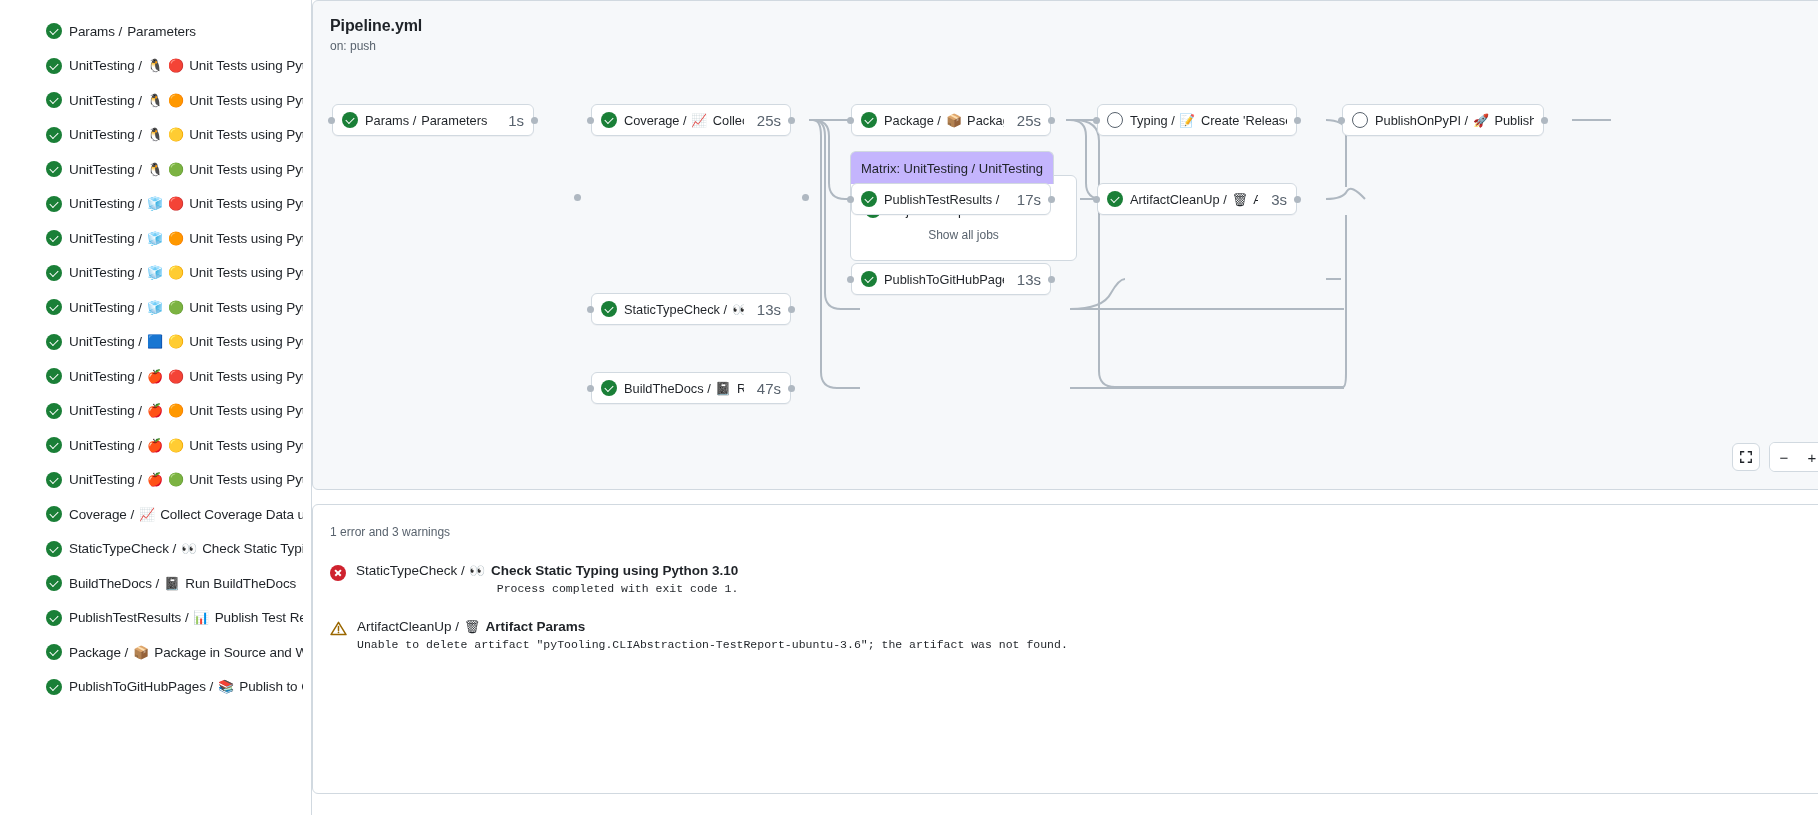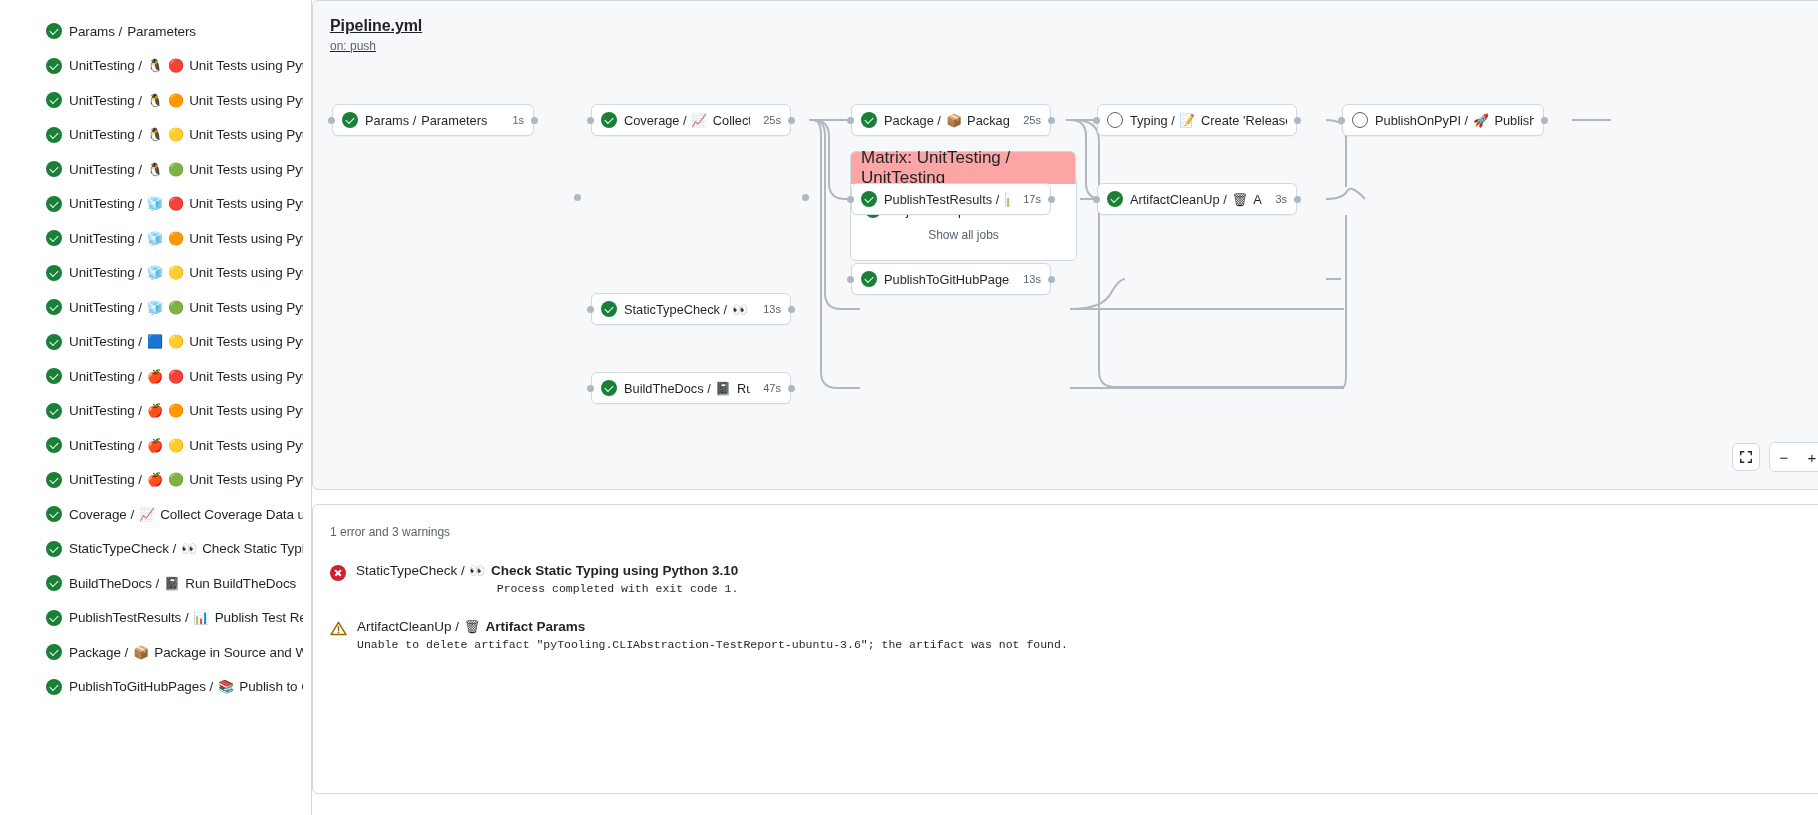--- a/index.html
+++ b/index.html
@@ -87,21 +87,20 @@
     margin: 0 0 0 0;
     height: 490px;
     position: relative;
     background: #f6f8fa;
     overflow: hidden;
   }
   .graph-header {
     position: absolute;
     top: 16px; left: 17px;
     z-index: 5;
-    text-decoration: underline;
   }
   .graph-title {
     font-size: 16px;
     font-weight: 600;
     color: #1f2328;
     letter-spacing: -0.1px;
   }
   .graph-sub {
     font-size: 12px;
     color: #59636e;
@@ -136,21 +135,21 @@
   .node-label {
     display: flex;
     align-items: center;
     gap: 5px;
     overflow: hidden;
     text-overflow: ellipsis;
     white-space: nowrap;
     flex: 1;
   }
   .node-time {
-    font-size: 11px;
+    font-size: 15px;
     color: #59636e;
     margin-left: auto;
     padding-left: 6px;
   }
   .port {
     position: absolute;
     width: 7px; height: 7px;
     border-radius: 50%;
     background: #afb8c1;
     z-index: 4;
@@ -161,28 +160,28 @@
     position: absolute;
     z-index: 2;
     background: #ffffff;
     border: 1px solid #d1d9e0;
     border-radius: 6px;
   }
   .matrix-tab {
     position: absolute;
     top: -1px; left: -1px;
     height: 25px;
-    background: #fca5a5;
+    background: #c4b5fd;
     border: 1px solid #d1d9e0;
     border-bottom: none;
     border-radius: 6px 6px 0 0;
     display: flex;
     align-items: center;
     padding: 16px 10px;
-    font-size: 17px;
+    font-size: 13px;
     color: #1f2328;
     z-index: 3;
     transform: translateY(-24px);
   }
   .matrix-body {
     padding: 26px 14px 12px 14px;
     text-align: center;
   }
   .matrix-row {
     display: flex;

